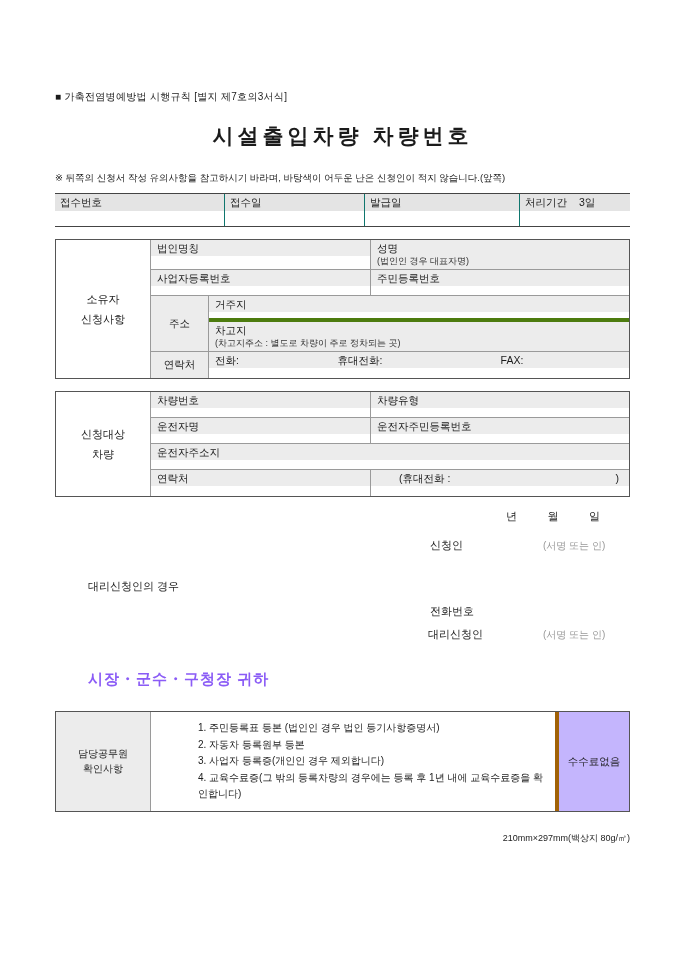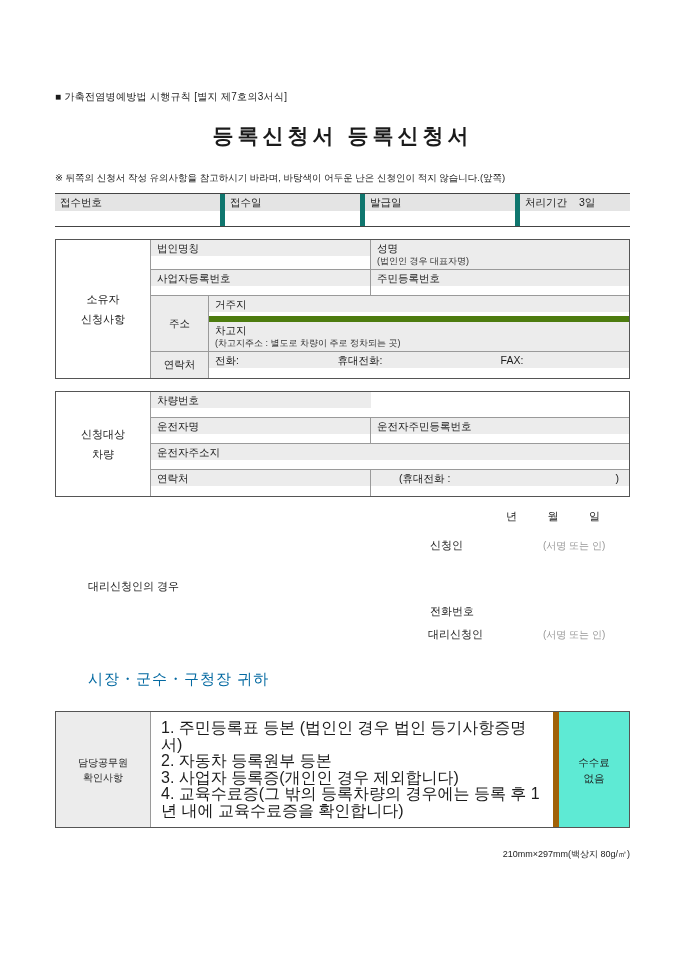--- a/index.html
+++ b/index.html
@@ -13,21 +13,21 @@
   }
   .page { width:680px; height:962px; background:#fff; padding:90px 50px 0 55px; }
 
   .reg-note { font-size:10px; letter-spacing:0.3px; }
   .title { font-size:21px; font-weight:bold; text-align:center; letter-spacing:4px; margin-top:18px; }
   .instruction-row { display:flex; align-items:flex-end; font-size:9.5px; margin-top:22px; color:#222; }
   .page-side { font-size:9.5px; }
 
   
   .receipt-table { display:flex; border-top:1.5px solid #444; border-bottom:1.5px solid #444; margin-top:8px; }
-  .rcell { display:flex; flex-direction:column; border-right:5px solid #0f766e; }
+  .rcell { display:flex; flex-direction:column; border-right:1px solid #0f766e; }
   .rcell:last-child { border-right:none; }
   .rc1{width:170px;} .rc2{width:140px;} .rc3{width:155px;} .rc4{flex:1;}
   .rband { background:#e4e4e4; font-size:10.5px; padding:2px 5px 1px; height:17px; line-height:13px; display:flex; gap:12px; }
   .rinput { height:15px; background:#fff; }
 
   
   .category-row { display:flex; align-items:center; border:1px solid #555; height:27px; font-size:11px; margin-top:8px; }
   .cat-label { width:95px; text-align:center; }
   .cat-options { display:flex; gap:50px; padding-left:15px; }
   .cat-option { white-space:pre; cursor:default; }
@@ -39,52 +39,52 @@
   .frow { display:flex; border-bottom:1px solid #9a9a9a; }
   .frow:last-child { border-bottom:none; }
   .fcell { position:relative; border-right:1px solid #9a9a9a; background:#fff; overflow:hidden; }
   .fcell:last-child { border-right:none; }
   .w46 { width:220px; } .w54 { flex:1; }
   .h30 { height:30px; } .h26 { height:26px; } .h56 { height:56px; }
   .band { display:block; background:#ececec; font-size:10.5px; line-height:13px; padding:2px 6px 1px; }
   .subnote { font-size:9px; color:#333; display:block; }
   .addr-label, .contact-label { width:58px; background:#ececec; display:flex; align-items:center; justify-content:center; font-size:10.5px; border-right:1px solid #9a9a9a; }
   .addr-body { flex:1; display:flex; flex-direction:column; }
-  .addr-body .frow:first-child { border-bottom:6px solid #4d7c0f; }
+  .addr-body .frow:first-child { border-bottom:4px solid #4d7c0f; }
   .contact-band { display:flex; }
   .contact-band .cphone { width:30%; } .contact-band .cmobile { width:40%; } .contact-band .cfax { flex:1; }
   .vband { display:flex; justify-content:space-between; padding-left:28px; padding-right:10px; }
 
   
   .declaration { margin-top:18px; font-size:11.5px; line-height:17px; text-indent:34px; padding-right:2px; }
   .date-line { margin-top:12px; text-align:right; padding-right:30px; font-size:11px; white-space:pre; }
   .sign-line { margin-left:375px; margin-top:14px; display:flex; align-items:baseline; font-size:11px; }
   .sig-note { margin-left:80px; color:#999; font-size:10px; }
   .proxy-case { margin-left:33px; margin-top:26px; font-size:11px; }
   .phone-line { margin-left:375px; margin-top:10px; font-size:11px; }
   .proxy-line { margin-left:373px; margin-top:8px; display:flex; align-items:baseline; font-size:11px; }
   .proxy-line .sig-note { margin-left:60px; }
-  .recipient { margin-left:33px; margin-top:28px; font-size:15px; letter-spacing:1px; color:#0369a1; }
+  .recipient { margin-left:33px; margin-top:28px; font-size:15px; letter-spacing:1px; color:#8b5cf6;font-weight:bold; }
 
   
   .attach-table { display:flex; border:1px solid #555; margin-top:22px; }
   .attach-label { width:95px; border-right:1px solid #9a9a9a; background:#ececec; display:flex; flex-direction:column; justify-content:center; align-items:center; font-size:10px; line-height:15px; }
-  .attach-items { flex:1; border-right:6px solid #a16207; background:#fff; padding:8px 10px; font-size:16px; line-height:16.5px; }
-  .attach-fee { width:70px; background:#5eead4; display:flex; flex-direction:column; align-items:center; justify-content:center; font-size:10.5px; line-height:16px; }
+  .attach-items { flex:1; border-right:4px solid #a16207; background:#fff; padding:8px 10px; font-size:10px; line-height:16.5px;margin-left:37px; }
+  .attach-fee { width:70px; background:#c4b5fd; display:flex; flex-direction:row; align-items:center; justify-content:center; font-size:10.5px; line-height:16px; }
 
   .paper-spec { margin-top:20px; text-align:right; font-size:9px; color:#222; }
 </style>
 </head>
 <body>
 
 <div class="page">
 
   <div class="reg-note">■ 가축전염병예방법 시행규칙 [별지 제7호의3서식]</div>
 
-  <div class="title">등록신청서 등록신청서</div>
+  <div class="title">시설출입차량 차량번호</div>
 
   <div class="instruction-row">
     <span>※ 뒤쪽의 신청서 작성 유의사항을 참고하시기 바라며, 바탕색이 어두운 난은 신청인이 적지 않습니다.</span>
     <span class="page-side">(앞쪽)</span>
   </div>
 
   <div class="receipt-table">
     <div class="rcell rc1">
       <div class="rband">
           <span>접수번호</span>
@@ -172,20 +172,23 @@
   <div class="form-table">
     <div class="section-cell">
       <div>신청대상</div>
       <div>차량</div>
     </div>
     <div class="tbody">
       <div class="frow h26">
         <div class="fcell w46">
           <span class="band">차량번호</span>
         </div>
+        <div class="fcell w54">
+          <span class="band">차량유형</span>
+        </div>
       </div>
       <div class="frow h26">
         <div class="fcell w46">
           <span class="band">운전자명</span>
         </div>
         <div class="fcell w54">
           <span class="band">운전자주민등록번호</span>
         </div>
       </div>
       <div class="frow h26">

